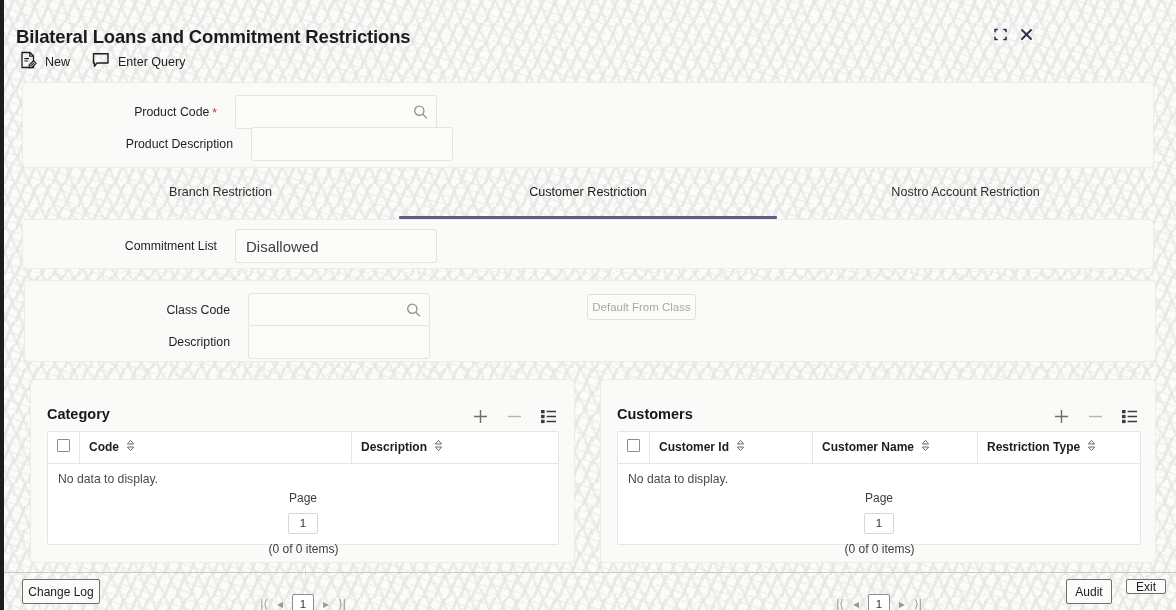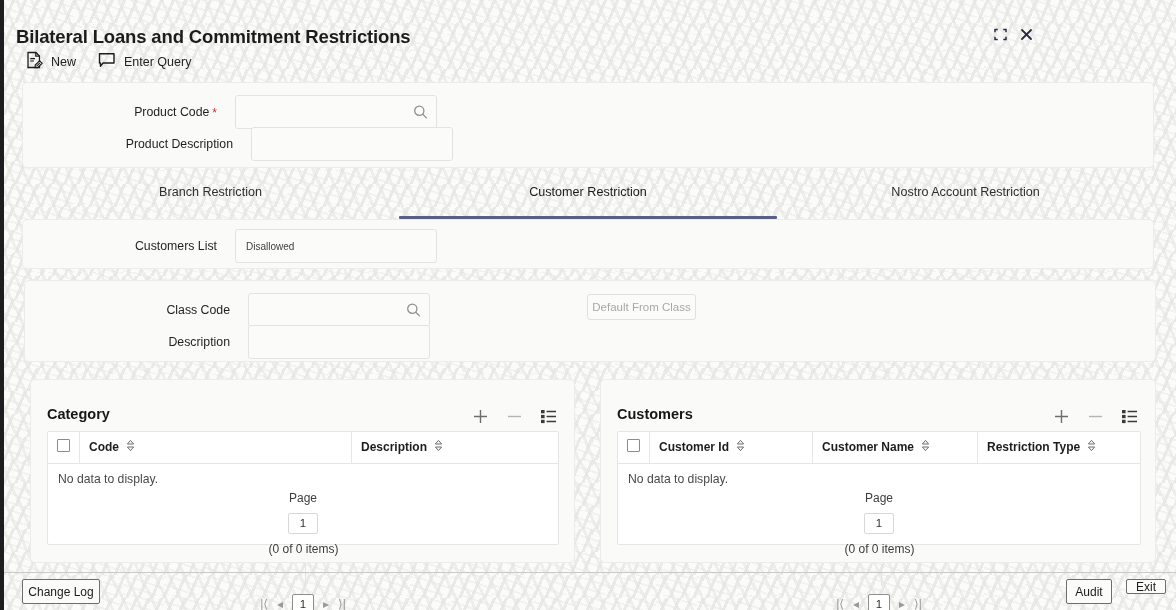--- a/index.html
+++ b/index.html
@@ -43,21 +43,21 @@
     position: absolute; right: 10px; top: 10px;
     display: flex; align-items: center; gap: 11px;
   }
   .win-btn { cursor: pointer; line-height: 0; }
 
   
   #toolbar {
     position: absolute; left: 0; top: 44px;
     width: 1176px; height: 35px;
     display: flex; align-items: center; gap: 22px;
-    padding-left: 26px;
+    padding-left: 20px;
   }
   .tool-item {
     display: flex; align-items: center; gap: 8px;
     cursor: pointer;
   }
   .tool-label { font-size: 12.5px; color: #222; }
 
   
   .card {
     position: absolute;
@@ -74,21 +74,21 @@
   }
   .req-star { color: #c0392b; font-size: 12px; margin-left: 3px; position: relative; top: 1px; }
   .field-box {
     position: relative;
     background: #fbfbfa;
     border: 1px solid #e3e3e1;
     border-radius: 3px;
     height: 30px;
     display: flex; align-items: center;
     padding: 16px 10px;
-    font-size: 10px; color: #3b3b3b;
+    font-size: 15px; color: #3b3b3b;
   }
   .field-box .val { color: #404040; }
   .lov-icon {
     position: absolute; right: 8px; top: 50%;
     transform: translateY(-50%);
     cursor: pointer; line-height: 0;
   }
 
   
   #tabs {
@@ -285,36 +285,36 @@
       <div style="width:90px; display:flex; justify-content:flex-end; align-items:center;">
         <span class="field-label">Product Description</span>
       </div>
       <div class="field-box" style="width:202px; margin-left:18px;">
         <span class="val"></span>
       </div>
     </div>
   </div>
 
   <div id="tabs">
-    <div class="tab" style="left:0; width:377px;">
+    <div class="tab" style="left:10px; width:377px;">
       <span>Branch Restriction</span>
     </div>
     <div class="tab active" style="left:377px; width:378px;">
       <span>Customer Restriction</span>
       <span class="tab-underline"></span>
     </div>
     <div class="tab" style="left:755px; width:377px;">
       <span>Nostro Account Restriction</span>
     </div>
   </div>
 
   <div class="card" style="left:22px; top:219px; width:1132px; height:50px;">
     <div class="field-row" style="left:104px; top:9px;">
       <div style="width:90px; display:flex; justify-content:flex-end; align-items:center;">
-        <span class="field-label">Customers List</span>
+        <span class="field-label">Commitment List</span>
       </div>
       <div class="field-box" style="width:202px; margin-left:18px;">
         <span class="val">Disallowed</span>
       </div>
     </div>
   </div>
 
   <div class="card" style="left:24px; top:280px; width:1132px; height:82px;">
 
     <div class="field-row" style="left:130px; top:12px;">

